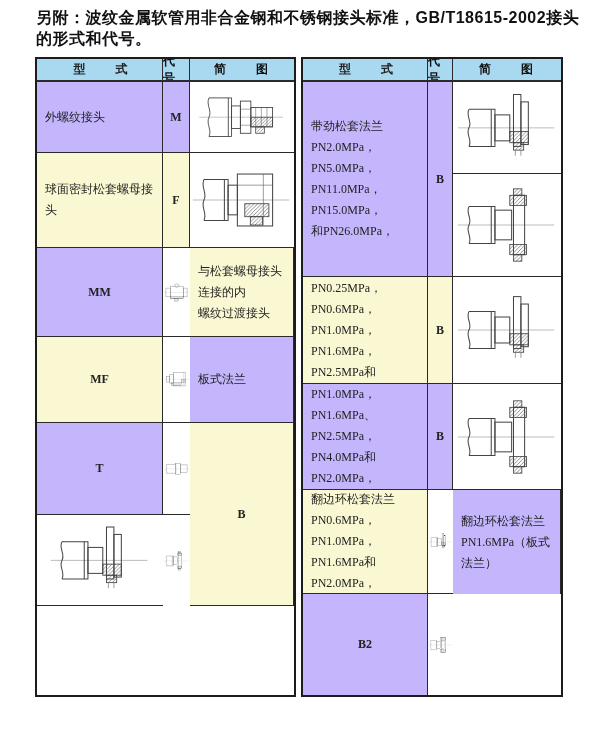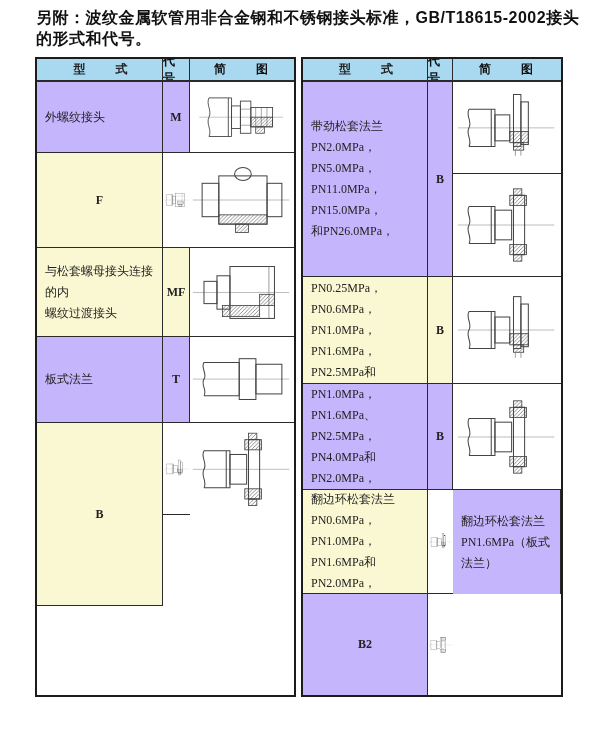--- a/index.html
+++ b/index.html
@@ -146,27 +146,29 @@
     <div class="c hd last">简　　图</div>
 
     <div class="c type">外螺纹接头</div>
     <div class="c code">M</div>
     <div class="c last diag">
         <svg viewBox="0 0 110 80">
           <use href="#s-male"></use>
         </svg>
       </div>
 
+    <div class="c type yellow">球面密封松套螺母接头</div>
     <div class="c code yellow">F</div>
     <div class="c last diag">
         <svg viewBox="0 0 110 80">
           <use href="#s-nut"></use>
         </svg>
       </div>
 
+    <div class="c code">MM</div>
     <div class="c last diag">
         <svg viewBox="0 0 110 80">
           <use href="#s-nipple"></use>
         </svg>
       </div>
 
     <div class="c type yellow">与松套螺母接头连接的内
 螺纹过渡接头</div>
     <div class="c code yellow">MF</div>
     <div class="c last diag">

